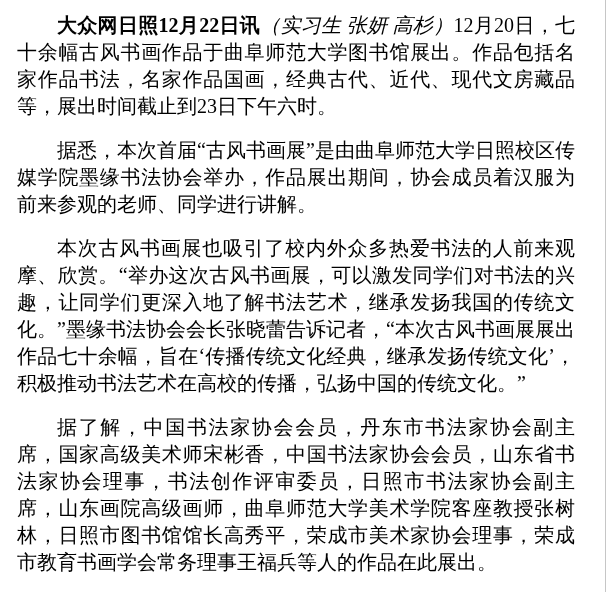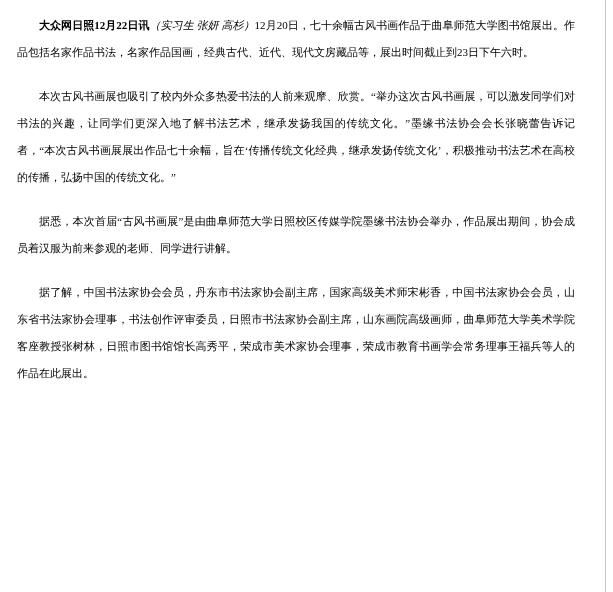--- a/index.html
+++ b/index.html
@@ -14,21 +14,21 @@
     position: relative;
     font-family: "Liberation Serif", "DejaVu Serif", serif;
     color: #000000;
   }
   .article {
     padding: 12px 26px 0 17px;
   }
   .article p {
     margin: 0 12px 17px 0;
     text-indent: 2em;
-    font-size: 11px;
+    font-size: 20px;
     line-height: 27px;
     text-align: justify;
     word-break: break-all;
   }
   .lead-bold {
     font-weight: bold;
   }
   .byline {
     font-style: italic;
     font-weight: normal;
@@ -45,21 +45,21 @@
 </head>
 <body style="color: rgb(0, 0, 0); background: rgb(255, 255, 255);">
 
 <div class="article">
 
   <p>
     <span class="lead-bold">大众网日照12月22日讯</span><span class="byline">（实习生 张妍 高杉）</span><span>12月20日，七十余幅古风书画作品于曲阜师范大学图书馆展出。作品包括名家作品书法，名家作品国画，经典古代、近代、现代文房藏品等，展出时间截止到23日下午六时。</span>
   </p>
 
 
+  <p>据悉，本次首届“古风书画展”是由曲阜师范大学日照校区传媒学院墨缘书法协会举办，作品展出期间，协会成员着汉服为前来参观的老师、同学进行讲解。</p>
+
   <p>本次古风书画展也吸引了校内外众多热爱书法的人前来观摩、欣赏。“举办这次古风书画展，可以激发同学们对书法的兴趣，让同学们更深入地了解书法艺术，继承发扬我国的传统文化。”墨缘书法协会会长张晓蕾告诉记者，“本次古风书画展展出作品七十余幅，旨在‘传播传统文化经典，继承发扬传统文化’，积极推动书法艺术在高校的传播，弘扬中国的传统文化。”</p>
-
-  <p>据悉，本次首届“古风书画展”是由曲阜师范大学日照校区传媒学院墨缘书法协会举办，作品展出期间，协会成员着汉服为前来参观的老师、同学进行讲解。</p>
 
   <p>据了解，中国书法家协会会员，丹东市书法家协会副主席，国家高级美术师宋彬香，中国书法家协会会员，山东省书法家协会理事，书法创作评审委员，日照市书法家协会副主席，山东画院高级画师，曲阜师范大学美术学院客座教授张树林，日照市图书馆馆长高秀平，荣成市美术家协会理事，荣成市教育书画学会常务理事王福兵等人的作品在此展出。</p>
 
 </div>
 
 <div class="right-rule" style="background: rgb(198, 198, 198);"></div>
 
 </body></html>

